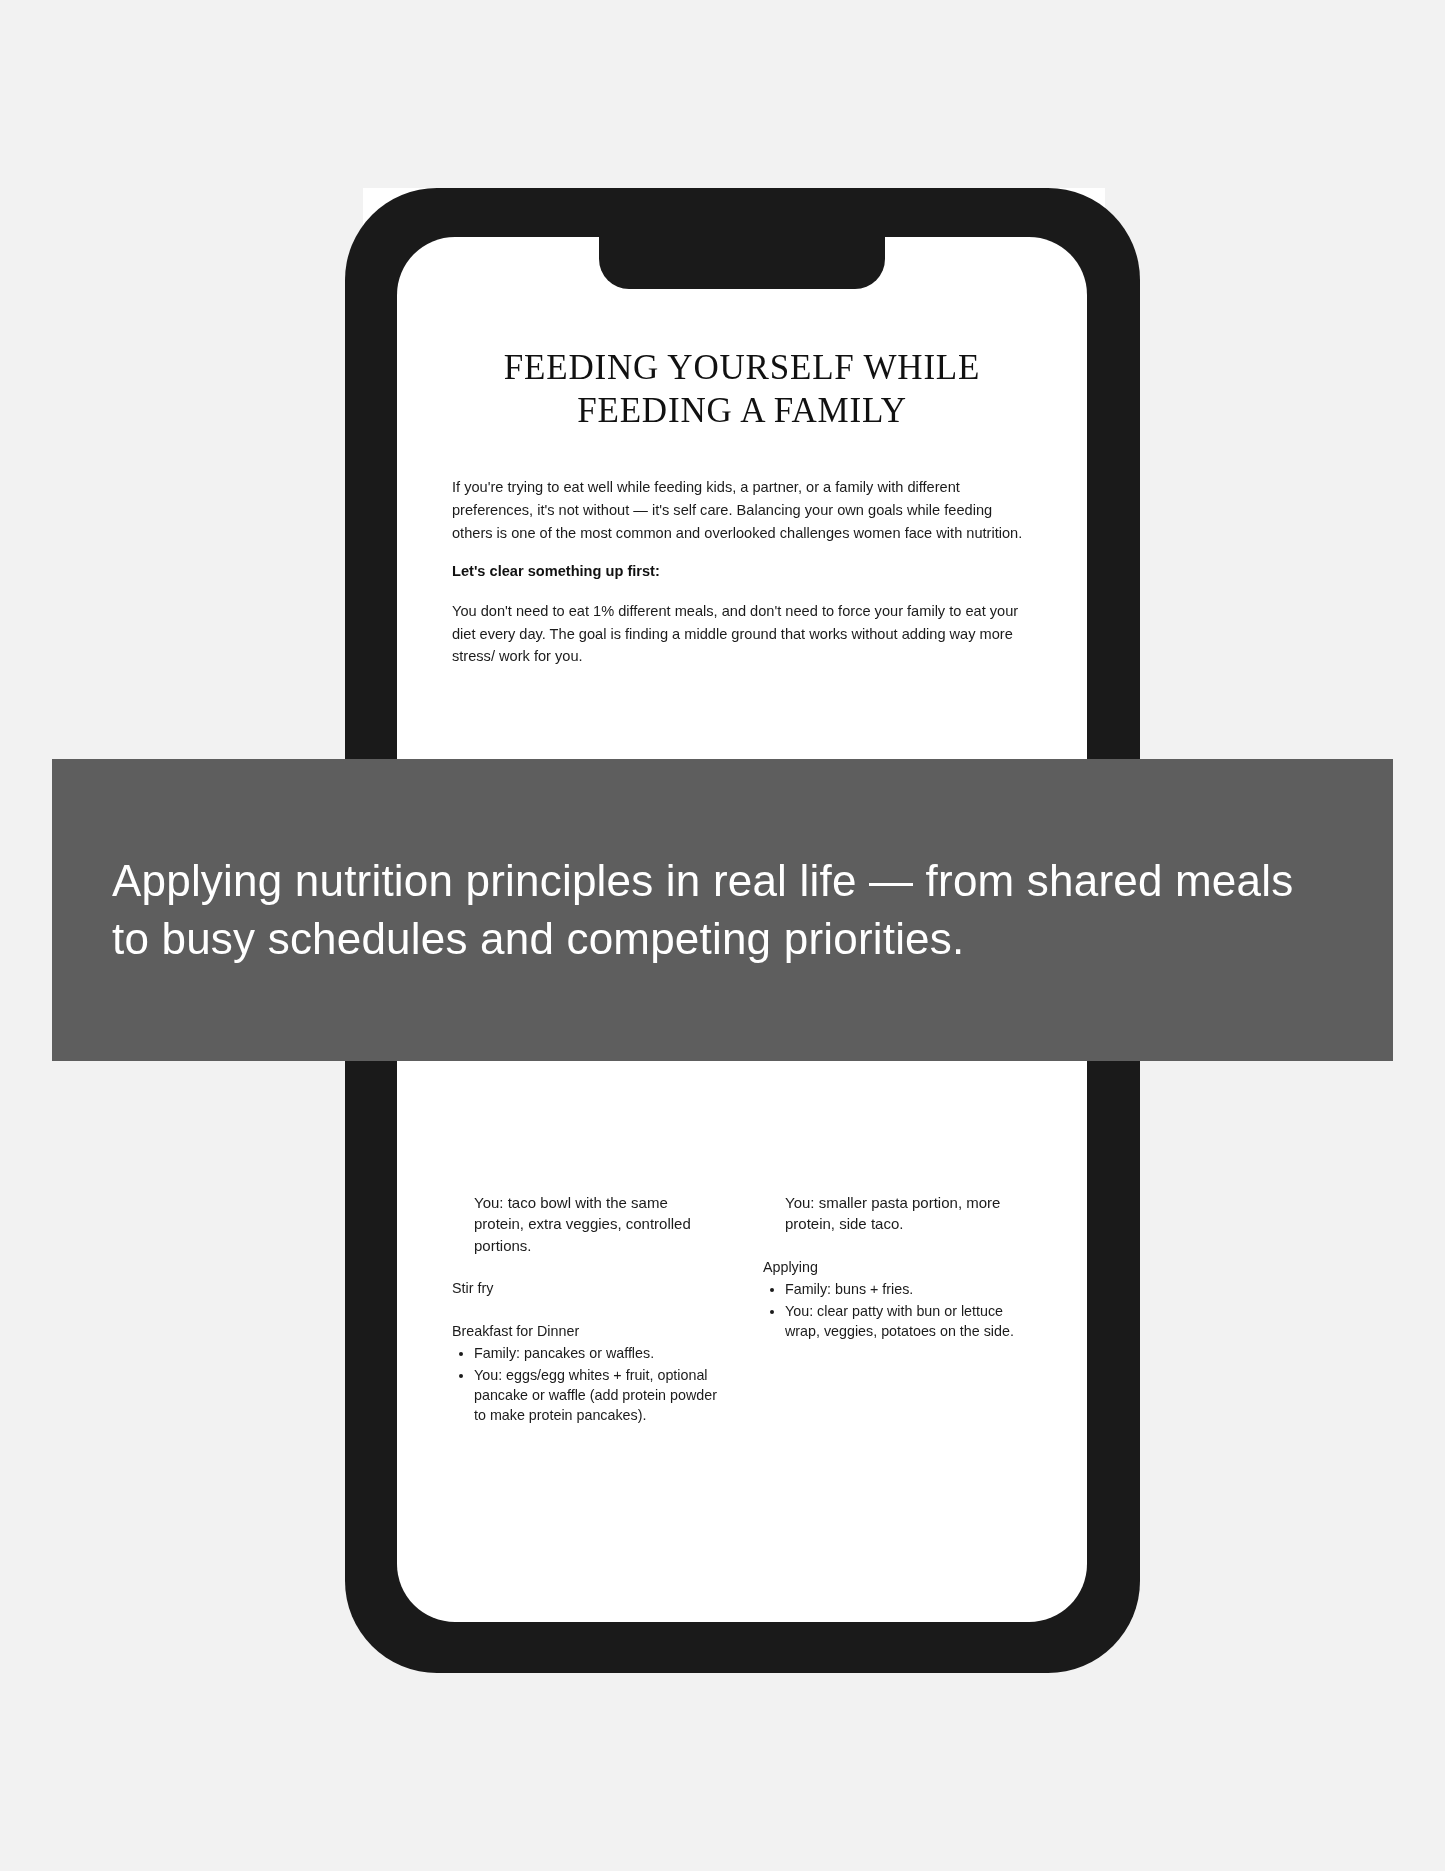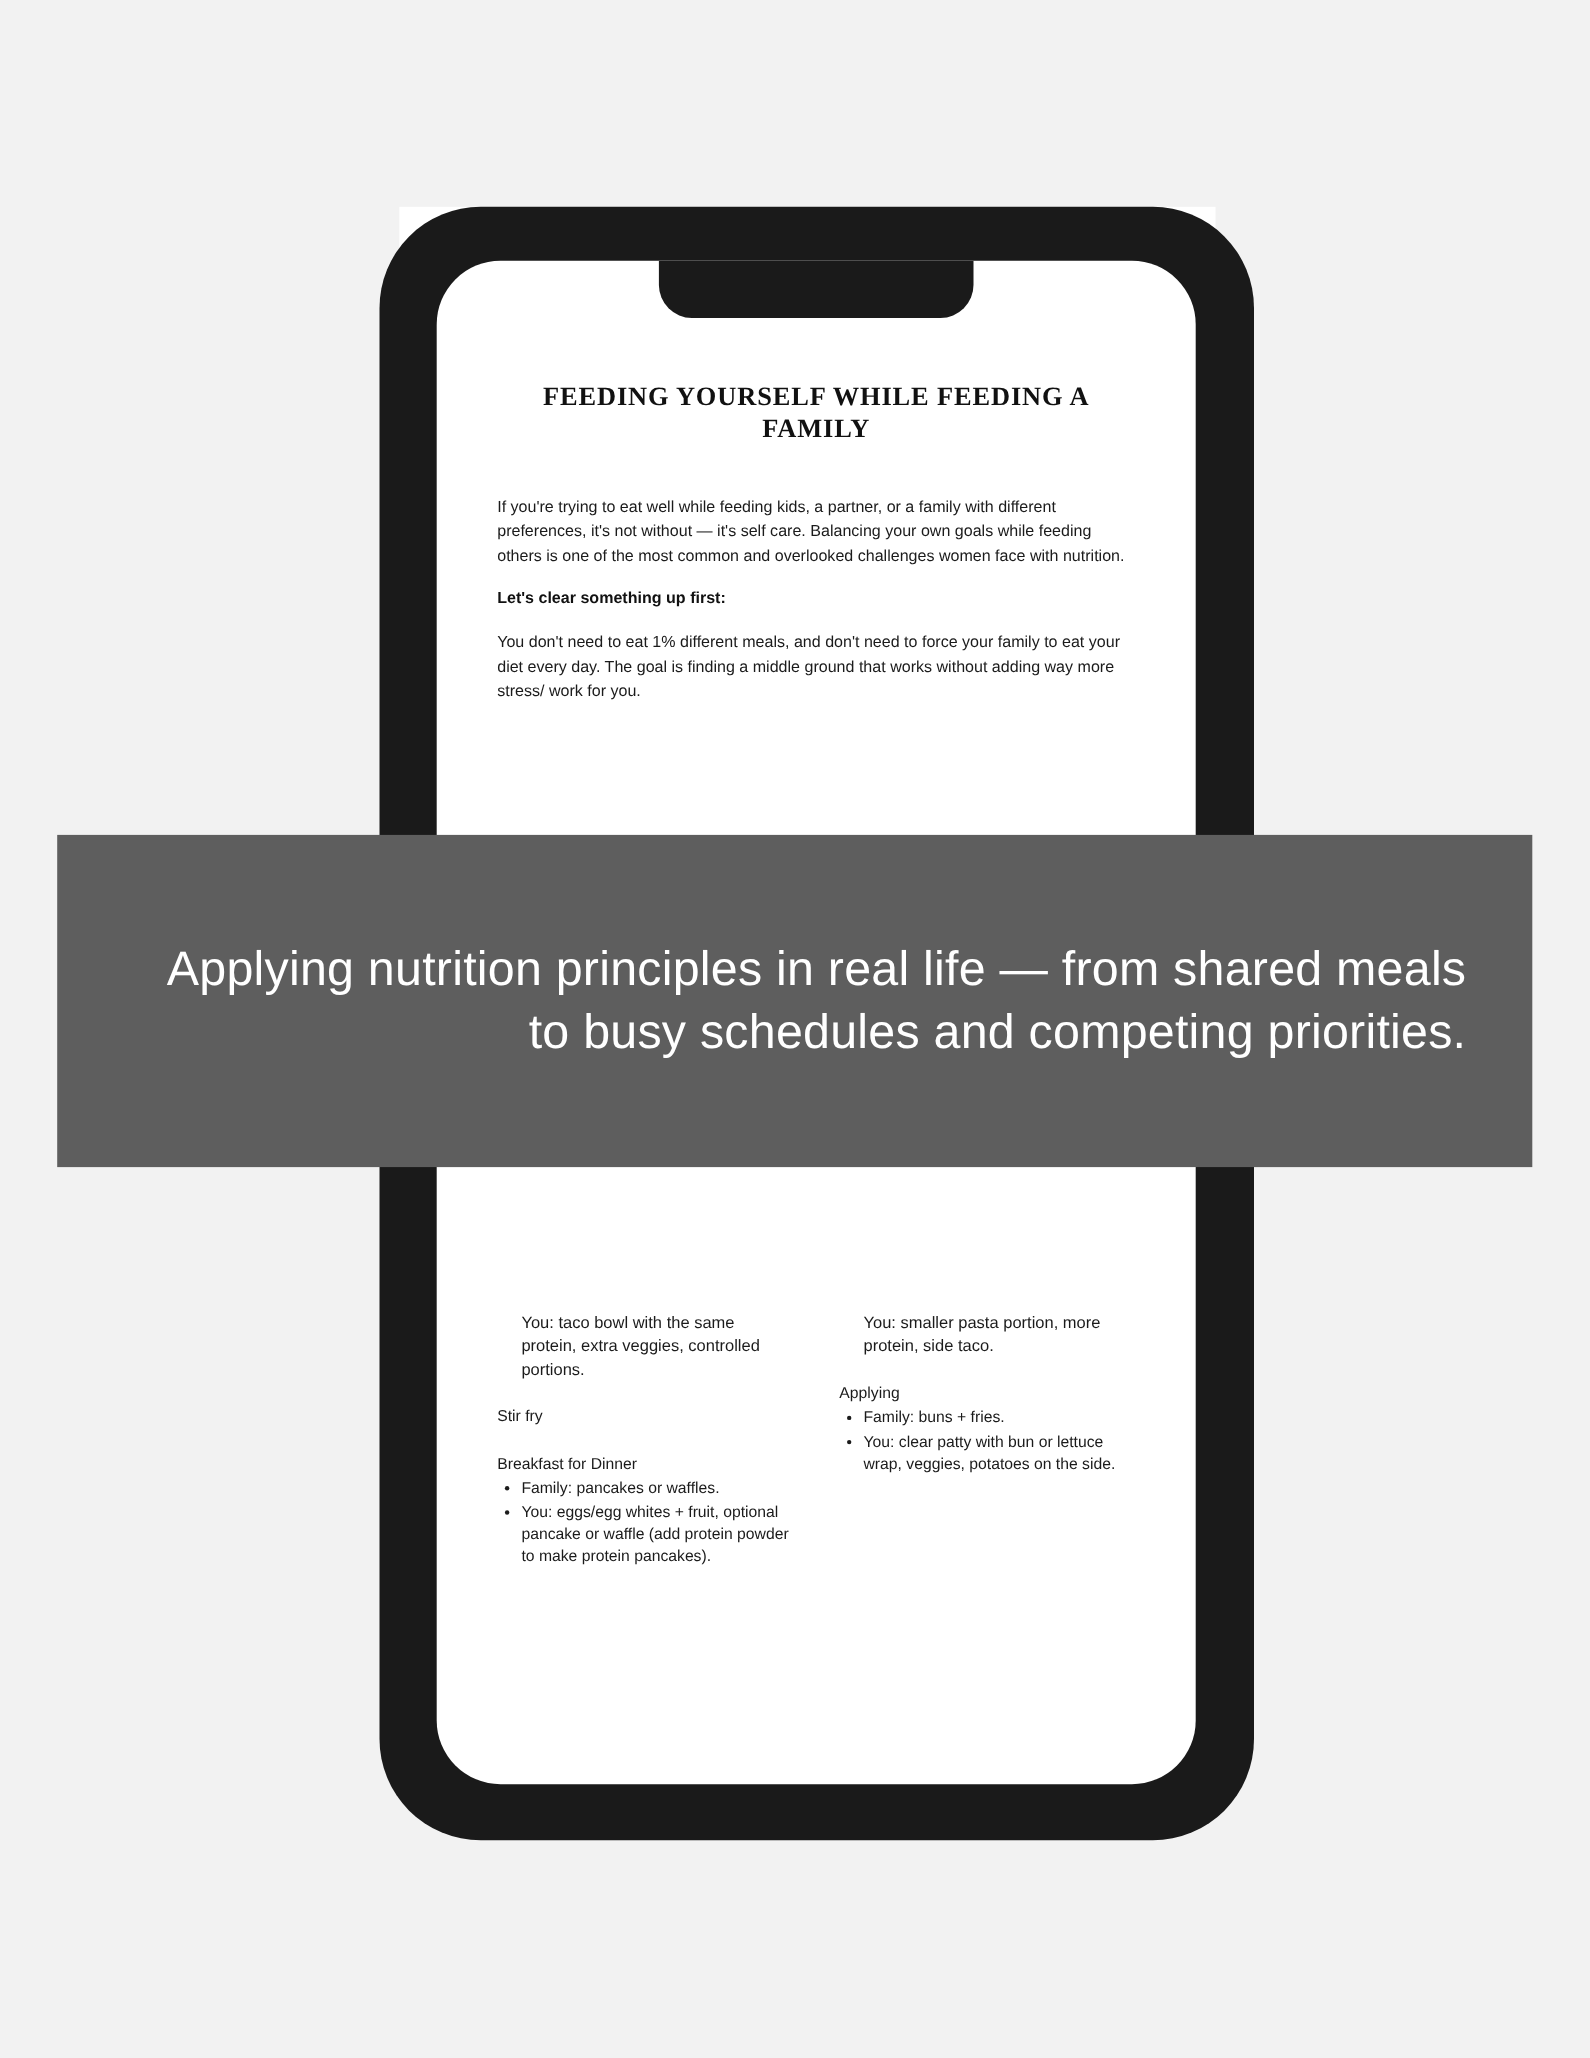--- a/index.html
+++ b/index.html
@@ -76,25 +76,25 @@
     top: 0;
     width: 690px;
     height: 1385px;
     box-sizing: border-box;
     padding: 110px 55px 0 55px;
     color: #111111;
   }
 
   #doc-title {
     font-family: "Liberation Serif", serif;
-    font-size: 24px;
+    font-size: 35px;
     line-height: 1.22;
     letter-spacing: 0.8px;
     text-align: center;
-    font-weight: 700;
+    font-weight: 400;
     margin: 0 0 44px 0;
     color: #111111;
   }
 
   .body-par {
     font-size: 14.6px;
     line-height: 1.55;
     margin: 0 0 17px 0;
     color: #1b1b1b;
   }
@@ -157,21 +157,21 @@
     background: #5e5e5e;
     display: flex;
     align-items: center;
     justify-content: center;
     z-index: 10;
   }
   #caption-text {
     color: #ffffff;
     font-size: 44px;
     line-height: 1.32;
-    text-align: right;
+    text-align: left;
     font-weight: 400;
     padding: 0 60px;
     letter-spacing: 0.2px;
   }
 </style>
 </head>
 <body>
 
 <div id="phone-mockup">
 

